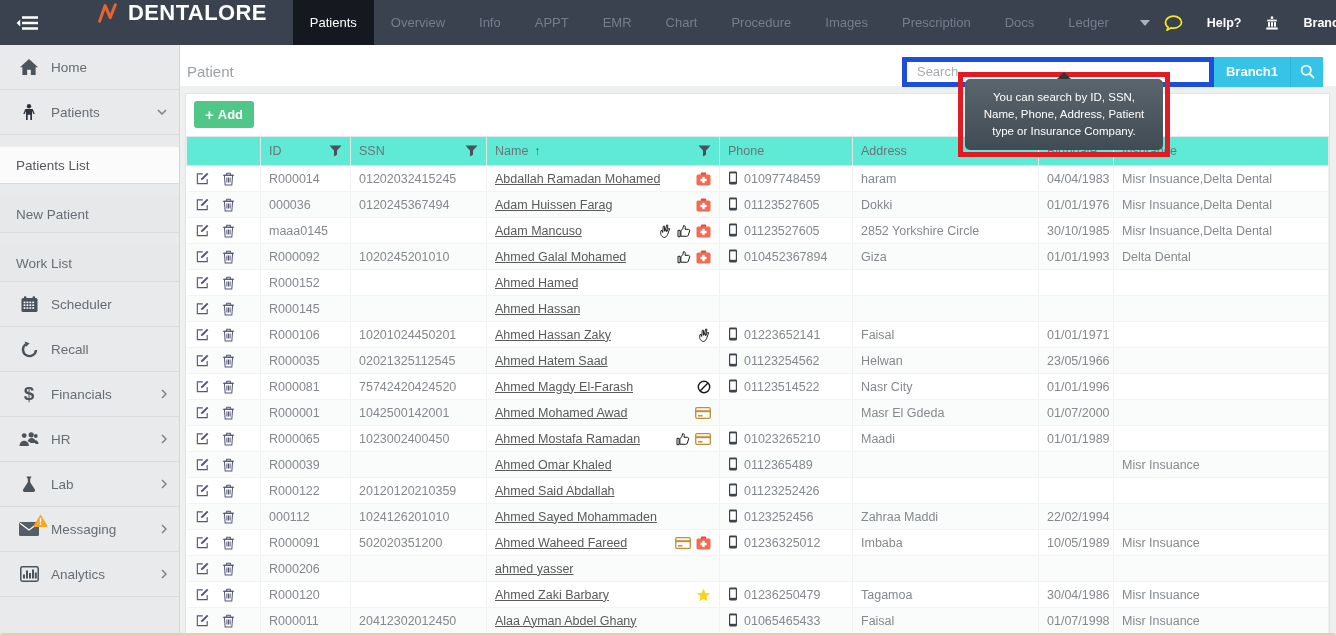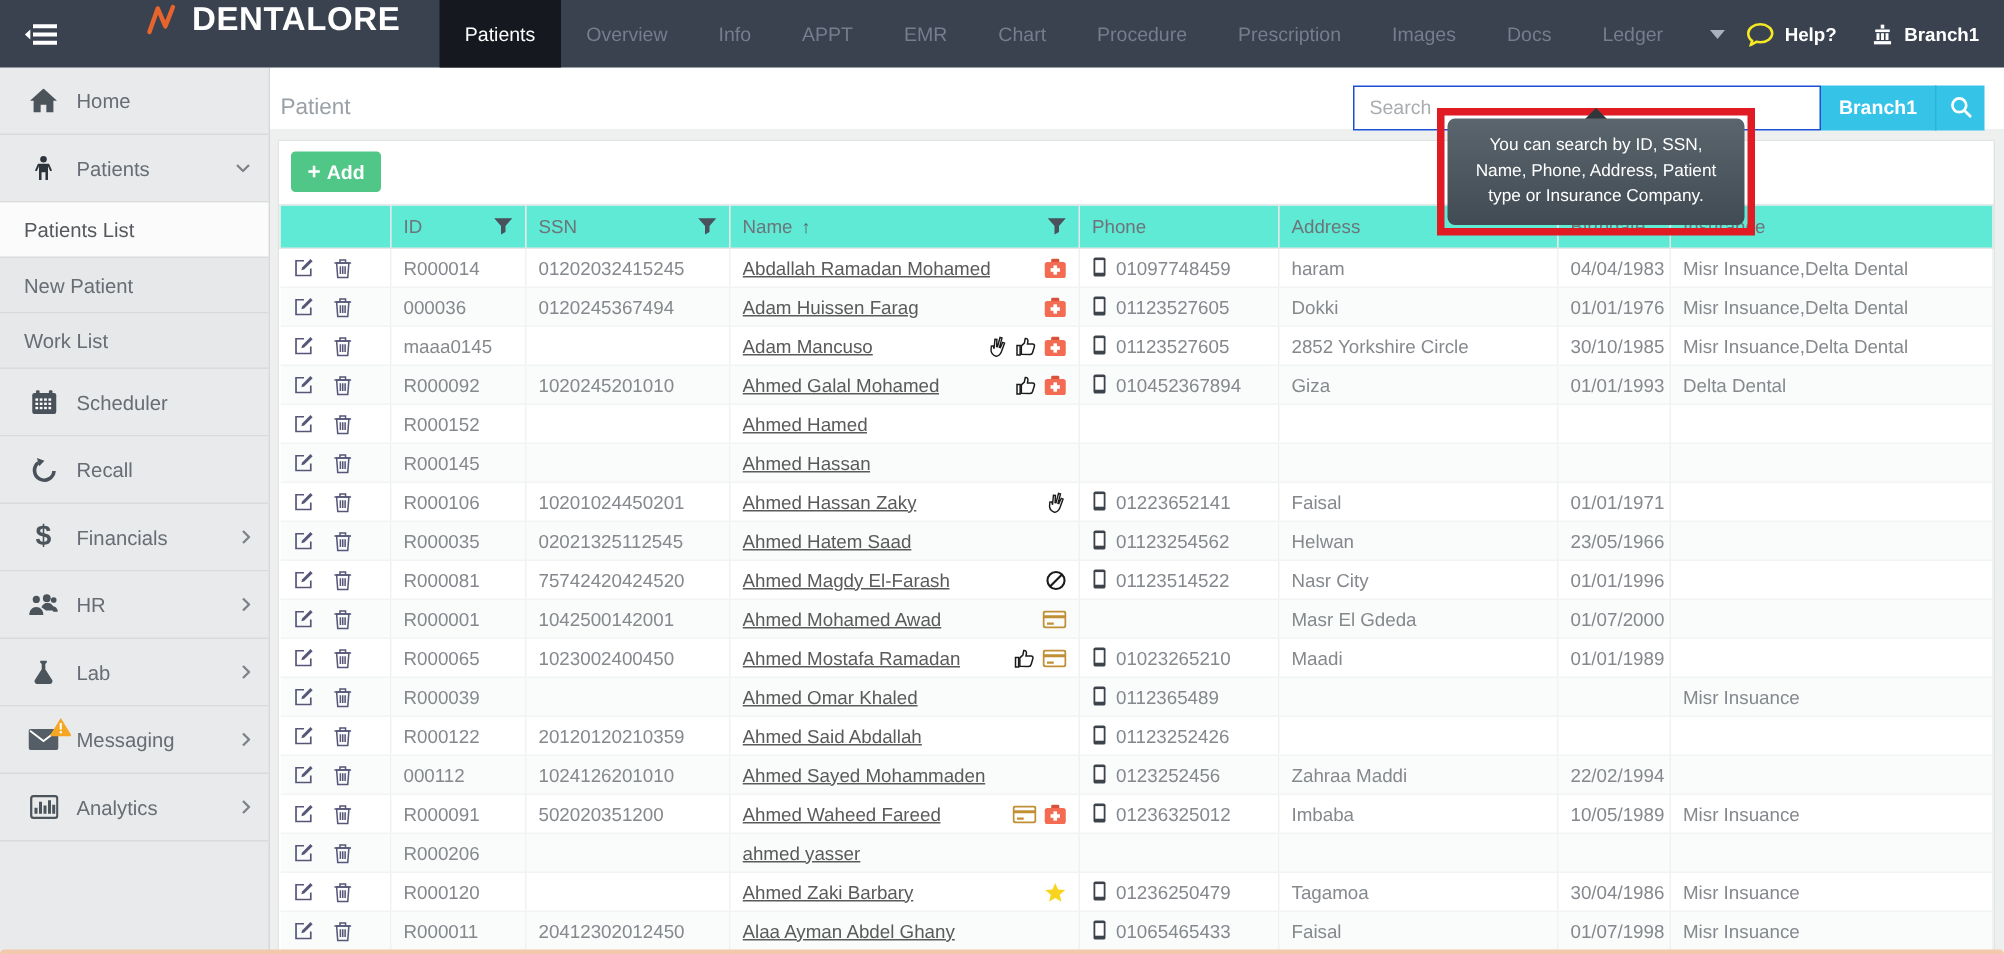--- a/index.html
+++ b/index.html
@@ -8,39 +8,39 @@
   
   .navbar { position:absolute; top:0; left:0; right:0; height:45px; background:#3a4250; display:flex; align-items:stretch; z-index:30; }
   .nav-collapse { display:flex; align-items:center; padding:0 14px 0 16px; cursor:pointer; }
   .brand { display:flex; align-items:flex-start; gap:9px; padding:0 26px 0 42px; color:#fff; font-weight:bold; font-size:22px; letter-spacing:.4px; cursor:pointer; }
   .nav-tabs { display:flex; align-items:stretch; }
   .nav-tab { display:flex; align-items:center; padding:0 17px; font-size:13px; color:#747e8c; cursor:pointer; }
   .nav-tab.active { background:#15181e; color:#fff; }
   .nav-caret { display:flex; align-items:center; padding:0 14px; cursor:pointer; }
   .caret-down { width:0; height:0; border:5px solid transparent; border-top:6px solid #aab2bd; margin-top:5px; }
   .nav-right { margin-left:auto; display:flex; align-items:center; gap:24px; padding-right:16px; }
-  .nav-right .nr-item { display:flex; align-items:center; gap:7px; color:#fff; font-size:12.5px; font-weight:bold; cursor:pointer; }
+  .nav-right .nr-item { display:flex; align-items:center; gap:24px; color:#fff; font-size:12.5px; font-weight:bold; cursor:pointer; }
 
   
   .sidebar { position:absolute; top:45px; left:0; width:180px; bottom:0; background:#e9eaeb; border-right:1px solid #d6d8d8; z-index:20; }
   .sb-item { display:flex; align-items:center; border-bottom:1px solid #d9dbdb; color:#666d74; cursor:pointer; background:#e9eaeb; }
   .sb-main { height:45px; padding:0 12px 0 14px; font-size:13.5px; }
-  .sb-sub  { height:37px; padding:0 12px 0 16px; font-size:13.5px; background:#e7e8e9; }
+  .sb-sub  { height:37px; padding:0 12px 0 16px; font-size:13.5px; background:#e7e8e9;margin-top:12px; }
   .sb-sub.active { background:#fbfbfb; color:#55595e; }
   .sb-icon { width:30px; display:flex; justify-content:center; align-items:center; margin-right:7px; position:relative; }
   .sb-chev { margin-left:auto; display:flex; align-items:center; }
   .sb-badge { position:absolute; top:-8px; right:-4px; }
   .dollar { font-size:19px; font-weight:bold; color:#4b535b; }
 
   
   .main { position:absolute; left:180px; top:45px; right:0; bottom:0; background:#eef0f0; }
   .title-bar { position:absolute; top:0; left:0; right:0; height:41px; background:#fff; display:flex; align-items:center; padding:12px 13px 0 7px; }
   .page-title { color:#9aa0a5; font-size:15px; }
   .search-group { margin-left:auto; display:flex; align-items:center; }
-  .search-input { width:312px; height:30px; border:1px solid #1d4ed8; padding:0 10px; font-size:13px; color:#000000; outline:none; font-family:"Liberation Sans",sans-serif; }
+  .search-input { width:312px; height:30px; border:5px solid #1d4ed8; padding:0 10px; font-size:13px; color:#000000; outline:none; font-family:"Liberation Sans",sans-serif; }
   .search-input::placeholder { color:#a7acb1; }
   .btn-branch { height:30px; background:#35c4e8; color:#fff; border:none; font-weight:bold; font-size:13px; padding:0 12px; cursor:pointer; font-family:"Liberation Sans",sans-serif; }
   .btn-search { height:30px; width:33px; background:#35c4e8; border:none; border-left:1px solid #2db3d5; cursor:pointer; display:flex; align-items:center; justify-content:center; }
 
   .content-panel { position:absolute; top:48px; left:5px; right:6px; bottom:0; background:#fff; border:1px solid #e2e4e4; overflow:hidden; }
   .add-bar { padding:7px 8px 8px 8px; }
   .btn-add { background:#50c787; color:#fff; border:none; border-radius:3px; height:27px; padding:0 11px; font-size:13px; font-weight:bold; display:inline-flex; align-items:center; gap:4px; cursor:pointer; font-family:"Liberation Sans",sans-serif; }
   .plus { font-size:15px; font-weight:bold; line-height:1; }
 
   table.grid { width:100%; border-collapse:collapse; table-layout:fixed; }
@@ -86,22 +86,22 @@
     <span>DENTALORE</span>
   </div>
   <div class="nav-tabs" id="nav-tabs">
       <div class="nav-tab active">Patients</div>
       <div class="nav-tab">Overview</div>
       <div class="nav-tab">Info</div>
       <div class="nav-tab">APPT</div>
       <div class="nav-tab">EMR</div>
       <div class="nav-tab">Chart</div>
       <div class="nav-tab">Procedure</div>
+      <div class="nav-tab">Images</div>
       <div class="nav-tab">Prescription</div>
-      <div class="nav-tab">Images</div>
       <div class="nav-tab">Docs</div>
       <div class="nav-tab">Ledger</div>
     </div>
   <div class="nav-caret">
       <span class="caret-down"></span>
     </div>
   <div class="nav-right">
     <span class="nr-item">
       <span class="icn">
         <svg width="19" height="16" viewBox="0 0 19 16" fill="none" stroke="#f6e924" stroke-width="1.7">

